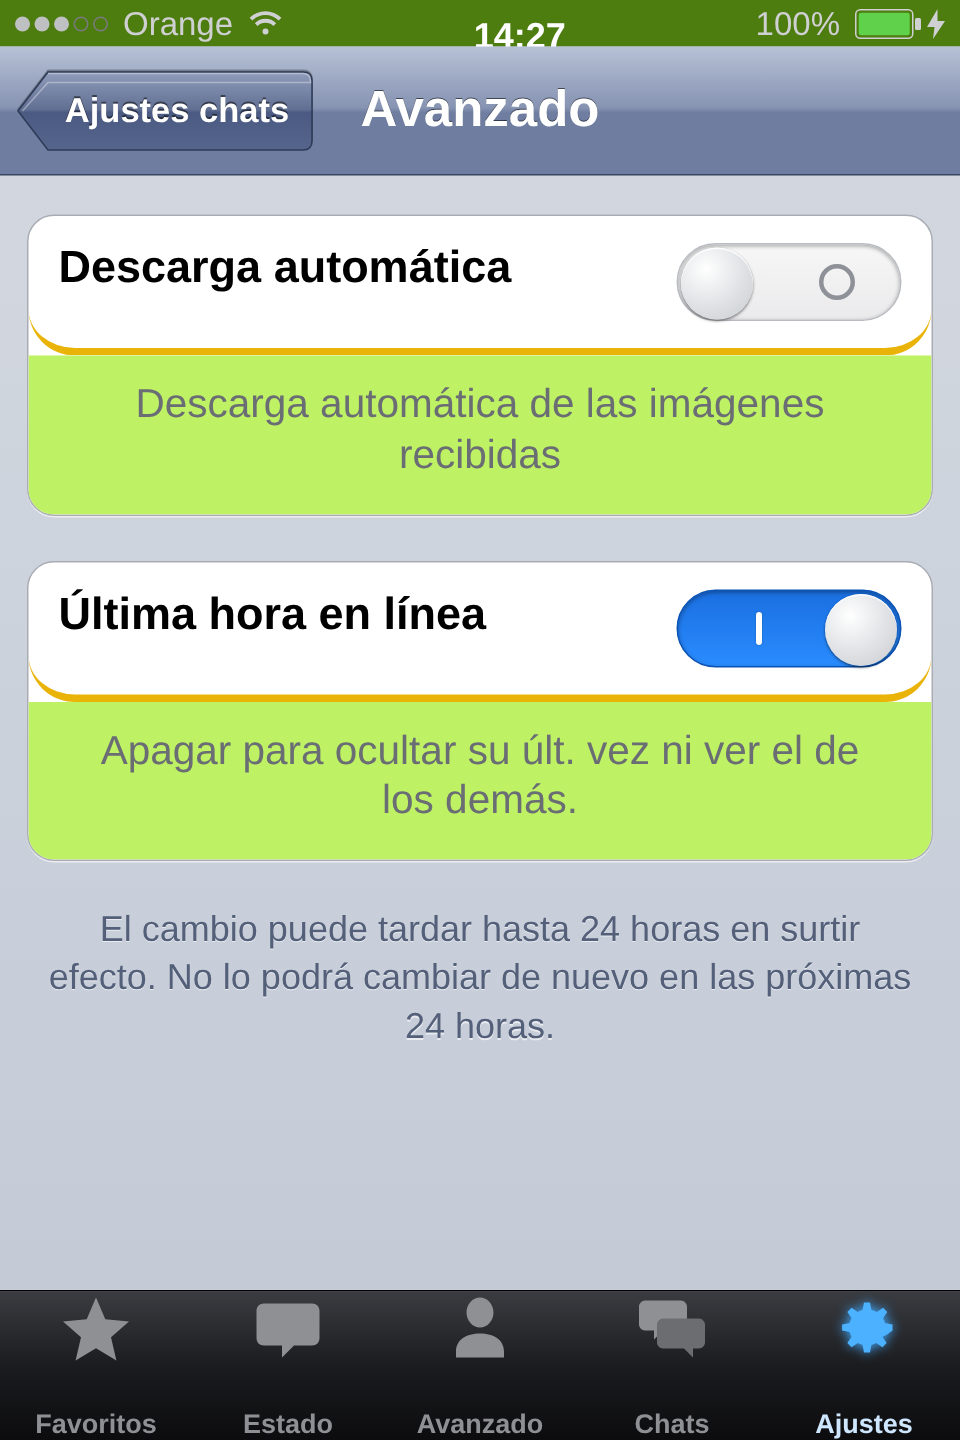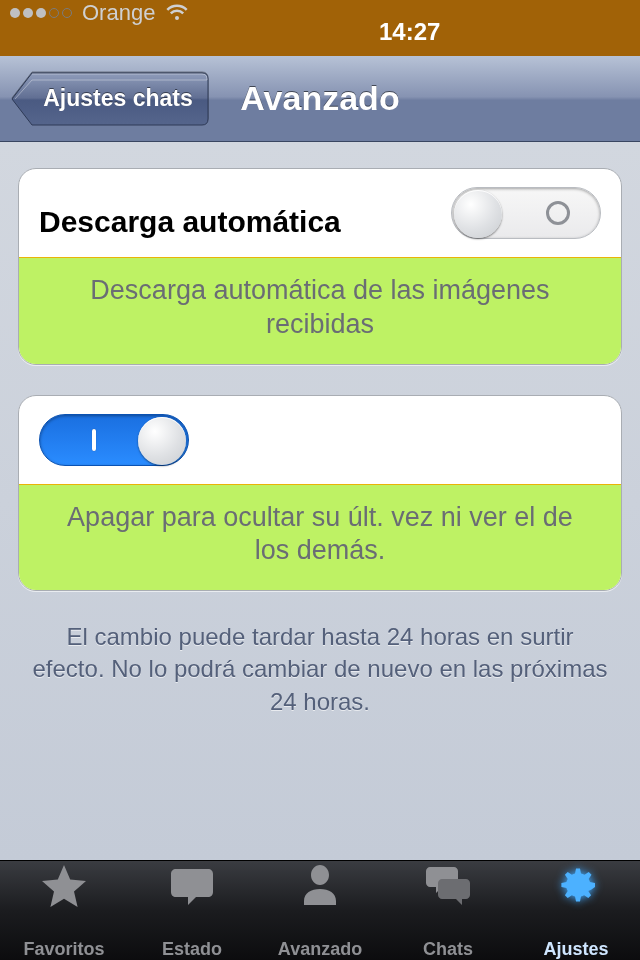--- a/index.html
+++ b/index.html
@@ -1,25 +1,25 @@
 <!DOCTYPE html>
 <html><head>
 <meta charset="utf-8">
 <style>
   * { margin: 0; padding: 0; box-sizing: border-box; -webkit-font-smoothing: antialiased; }
   html, body { width: 640px; height: 960px; overflow: hidden; font-family: "Helvetica Neue", Helvetica, Arial, sans-serif; }
   body { background: #c5cdd9; display: flex; flex-direction: column; }
 
   
   .status-bar {
-    height: 56px;
-    background: #a16207;
+    height: 31px;
+    background: #4d7c0f;
     color: #cfd0d2;
     display: flex;
-    align-items: flex-start;
+    align-items: center;
     padding: 0 10px;
     font-size: 22px;
     font-weight: 500;
   }
   .status-left, .status-right { display: flex; align-items: center; gap: 10px; }
   .status-center { flex: 1; text-align: center; color: #fff; font-weight: 600; font-size: 24px; margin-top: 18px; }
   .signal-dots { display: flex; gap: 3px; align-items: center; }
   .signal-dots .dot { width: 10px; height: 10px; border-radius: 50%; background: #bfc0c2; }
   .signal-dots .dot.dim { background: transparent; border: 1px solid #7a7b7d; }
   .wifi-icon svg { width: 24px; height: 24px; display: block; }
@@ -80,24 +80,25 @@
   .group {
     background: #fff;
     border: 1px solid #a9adb3;
     border-radius: 18px;
     overflow: hidden;
     margin-bottom: 30px;
     box-shadow: 0 1px 0 rgba(255,255,255,.6);
   }
   .row {
     display: flex;
-    align-items: flex-end;
+    align-items: flex-start;
     padding: 18px 20px;
     min-height: 86px;
-    border-bottom: 1px solid #eab308;
+    border-bottom: 5px solid #eab308;
+    border-radius: 31px;
   }
   .row:last-child { border-bottom: none; }
   .row-title {
     flex: 1;
     font-size: 30px;
     font-weight: 800;
     color: #000;
   }
   .row-desc {
     background: #bef264;
@@ -201,20 +202,33 @@
         <span class="dot dim"></span>
     </span>
     <span>Orange</span>
     <span class="wifi-icon">
       <svg viewBox="0 0 24 24">
           <path fill="#cfd0d2" d="M12 19a2 2 0 1 0 0-4 2 2 0 0 0 0 4zm-5.3-5.7a7.5 7.5 0 0 1 10.6 0l1.8-1.8a10 10 0 0 0-14.2 0l1.8 1.8zm-3.5-3.6a12.5 12.5 0 0 1 17.6 0l1.8-1.8a15 15 0 0 0-21.2 0l1.8 1.8z"></path>
         </svg>
     </span>
   </div>
   <div class="status-center">14:27</div>
+  <div class="status-right">
+    <span>100%</span>
+    <span class="battery">
+      <svg width="44" height="20" viewBox="0 0 44 20">
+        <rect x="0.5" y="0.5" width="38" height="19" rx="3" fill="none" stroke="#cfd0d2"></rect>
+        <rect x="2.5" y="2.5" width="34" height="15" rx="1.5" fill="#5fd14a"></rect>
+        <rect x="40" y="6" width="4" height="8" rx="1" fill="#cfd0d2"></rect>
+      </svg>
+      <svg width="12" height="20" viewBox="0 0 12 20">
+        <path fill="#cfd0d2" d="M7 0 0 12h5l-1 8 8-12H7z"></path>
+      </svg>
+    </span>
+  </div>
 </div>
 
 <div class="nav-header">
   <div class="back-button">
     <svg width="200" height="56" viewBox="0 0 200 56">
       <defs>
         <linearGradient id="bb" x1="0" y1="0" x2="0" y2="1">
           <stop offset="0" stop-color="#8f9cba"></stop>
           <stop offset="0.48" stop-color="#616f93"></stop>
           <stop offset="0.52" stop-color="#4a5a82"></stop>
@@ -237,20 +251,21 @@
       <div class="toggle off">
         <span class="off-ring"></span>
         <span class="knob"></span>
       </div>
     </div>
     <div class="row-desc">Descarga automática de las imágenes recibidas</div>
   </div>
 
   <div class="group">
     <div class="row">
+      <div class="row-title">Última hora en línea</div>
       <div class="toggle on">
         <span class="on-bar"></span>
         <span class="knob"></span>
       </div>
     </div>
     <div class="row-desc">Apagar para ocultar su últ. vez ni ver el de los demás.</div>
   </div>
 
   <div class="footer-note">El cambio puede tardar hasta 24 horas en surtir efecto. No lo podrá cambiar de nuevo en las próximas 24 horas.</div>
 

